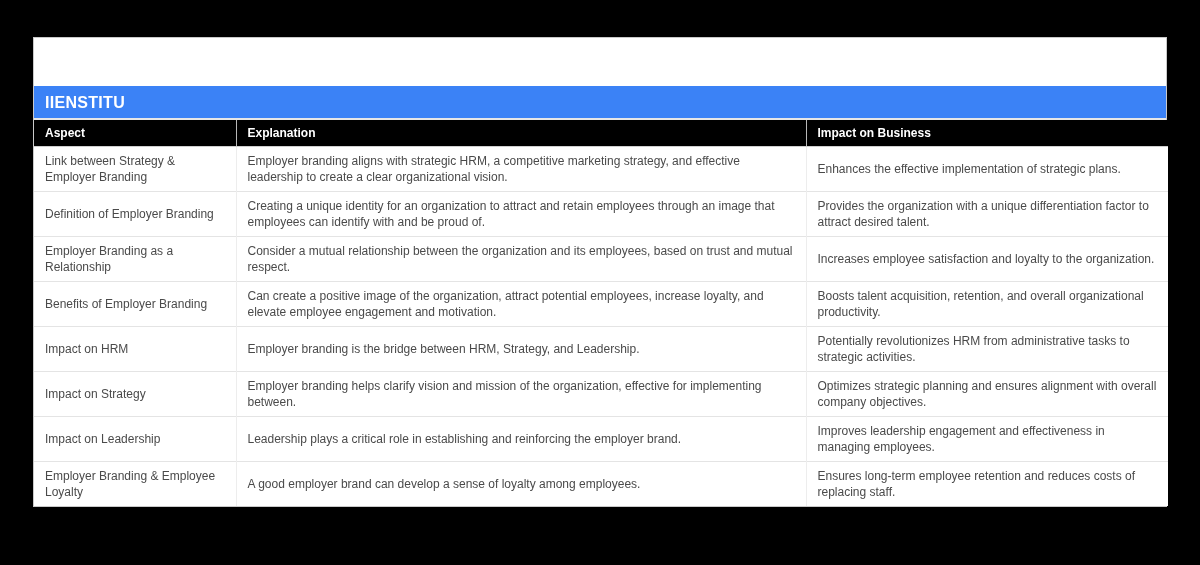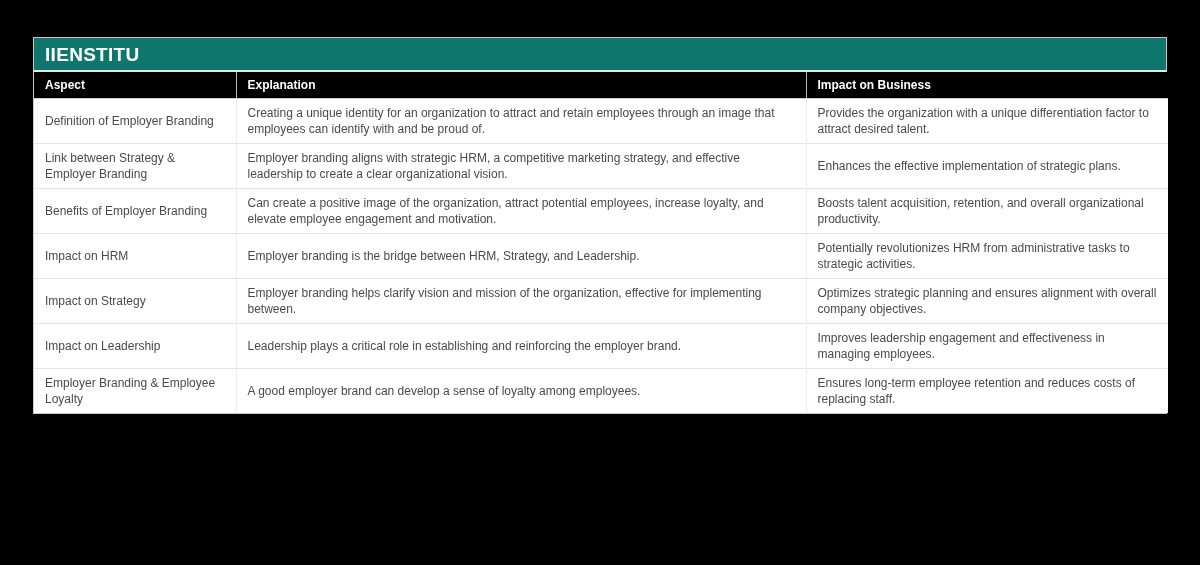--- a/index.html
+++ b/index.html
@@ -14,28 +14,29 @@
   .card {
     position: absolute;
     left: 33px;
     top: 37px;
     width: 1134px;
     background: #ffffff;
     border: 1px solid #c9c9c9;
     box-sizing: border-box;
   }
   .title-bar {
-    background: #0f766e;
+    background: #3b82f6;
     color: #ffffff;
-    font-size: 19px;
+    font-size: 16px;
     font-weight: 700;
     letter-spacing: 0.3px;
     padding: 7px 11px 6px 11px;
     border-bottom: 2px solid #e6e6e6;
     line-height: 19px;
+    margin-top: 48px;
   }
   table.data-table {
     border-collapse: collapse;
     width: 100%;
     table-layout: fixed;
     font-size: 12px;
     color: #4a4a4a;
     padding-left: 11px;
   }
   table.data-table thead th {
@@ -84,31 +85,36 @@
     </colgroup>
     <thead>
       <tr>
         <th>Aspect</th>
         <th>Explanation</th>
         <th>Impact on Business</th>
       </tr>
     </thead>
     <tbody>
   <tr>
+    <td>Link between Strategy &amp; Employer Branding</td>
+    <td>Employer branding aligns with strategic HRM, a competitive marketing strategy, and effective leadership to create a clear organizational vision.</td>
+    <td>Enhances the effective implementation of strategic plans.</td>
+  </tr>
+
+  <tr>
     <td>Definition of Employer Branding</td>
     <td>Creating a unique identity for an organization to attract and retain employees through an image that employees can identify with and be proud of.</td>
     <td>Provides the organization with a unique differentiation factor to attract desired talent.</td>
   </tr>
 
   <tr>
-    <td>Link between Strategy &amp; Employer Branding</td>
-    <td>Employer branding aligns with strategic HRM, a competitive marketing strategy, and effective leadership to create a clear organizational vision.</td>
-    <td>Enhances the effective implementation of strategic plans.</td>
+    <td>Employer Branding as a Relationship</td>
+    <td>Consider a mutual relationship between the organization and its employees, based on trust and mutual respect.</td>
+    <td>Increases employee satisfaction and loyalty to the organization.</td>
   </tr>
-
 
   <tr>
     <td>Benefits of Employer Branding</td>
     <td>Can create a positive image of the organization, attract potential employees, increase loyalty, and elevate employee engagement and motivation.</td>
     <td>Boosts talent acquisition, retention, and overall organizational productivity.</td>
   </tr>
 
   <tr>
     <td>Impact on HRM</td>
     <td>Employer branding is the bridge between HRM, Strategy, and Leadership.</td>

